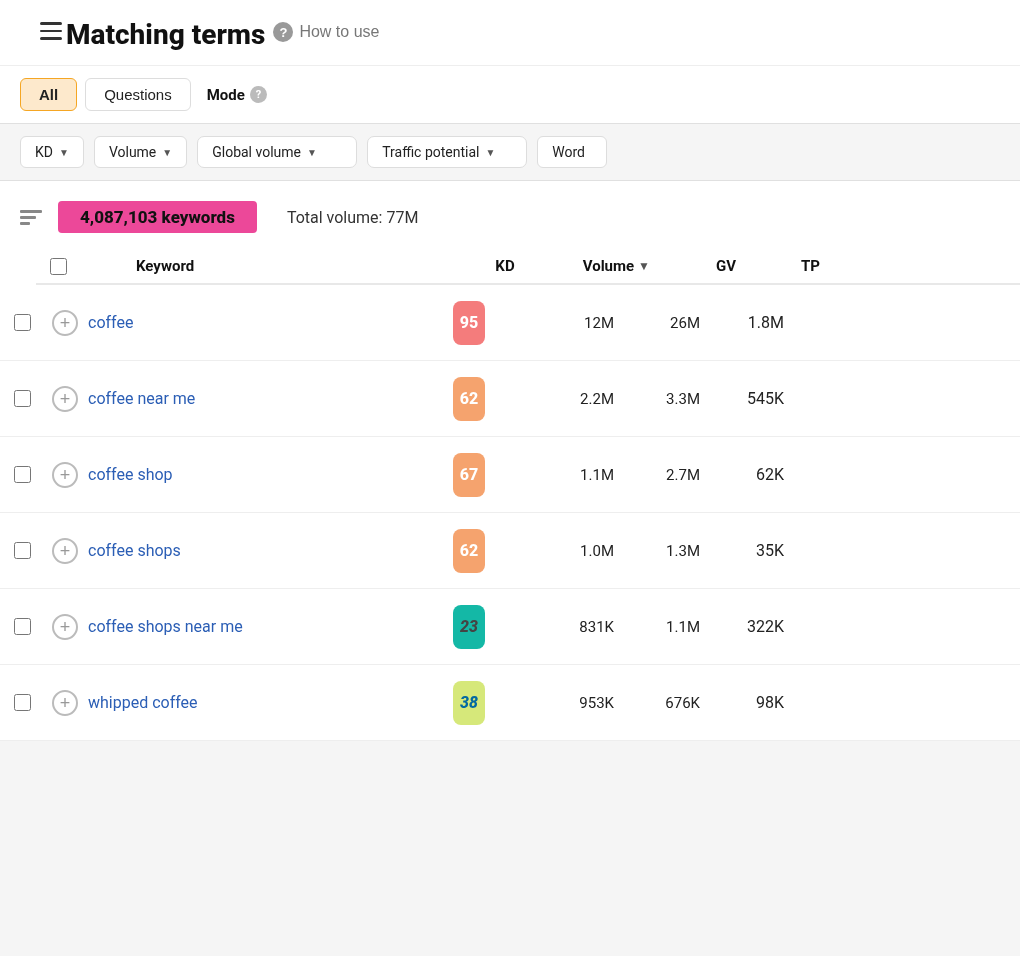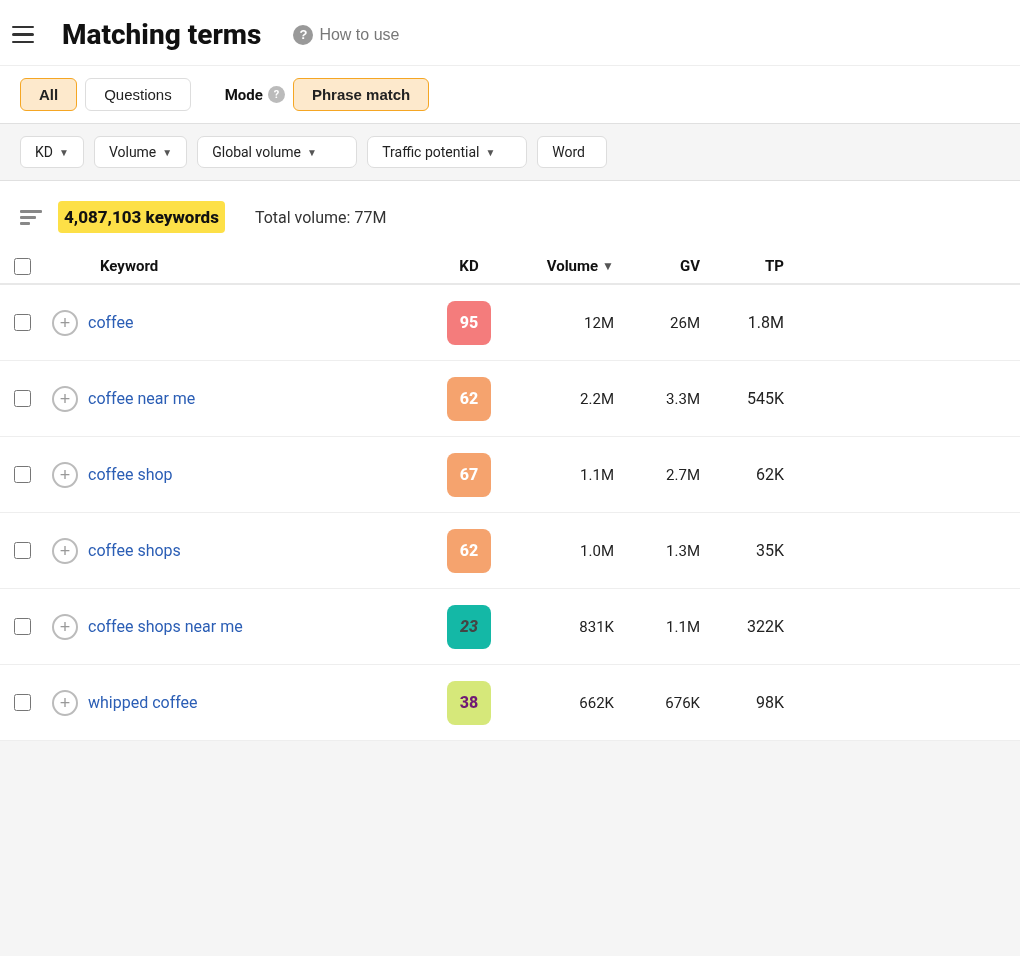--- a/index.html
+++ b/index.html
@@ -7,24 +7,24 @@
       font-family: -apple-system, BlinkMacSystemFont, "Segoe UI", Roboto, sans-serif;
       background: #f5f5f5;
       color: #222;
       width: 1020px;
       min-height: 956px;
     }
 
     
     .header {
       display: flex;
-      align-items: center;
-      padding: 18px 24px 14px 8px;
-      background: #fff;
-      gap: 24px;
+      align-items: flex-start;
+      padding: 18px 24px 14px 36px;
+      background: #fff;
+      gap: 0;
     }
     .hamburger-icon {
       display: flex;
       flex-direction: column;
       gap: 5px;
       cursor: pointer;
       padding: 4px;
     }
     .hamburger-icon span {
       display: block;
@@ -87,21 +87,21 @@
       font-weight: 600;
       color: #222;
     }
     .mode-label {
       font-size: 15px;
       font-weight: 700;
       color: #111;
       display: flex;
       align-items: center;
       gap: 5px;
-      margin-left: 26px;
+      margin-left: 8px;
     }
     .mode-question {
       width: 17px;
       height: 17px;
       border-radius: 50%;
       background: #bbb;
       color: #fff;
       display: inline-flex;
       align-items: center;
       justify-content: center;
@@ -155,25 +155,25 @@
       flex-direction: column;
       gap: 3px;
       cursor: pointer;
     }
     .sort-icon span {
       display: block;
       background: #888;
       border-radius: 1px;
     }
     .keywords-badge {
-      background: #fde047;
+      background: #ec4899;
       color: #111;
       font-weight: 800;
       font-size: 17px;
-      padding: 6px 6px;
+      padding: 6px 22px;
       border-radius: 4px;
     }
     .total-volume {
       font-size: 16px;
       color: #333;
       margin-left: 14px;
     }
 
     
     .table-wrap {
@@ -181,20 +181,21 @@
     }
     .table-header {
       display: grid;
       grid-template-columns: 44px 380px 90px 110px 90px 90px;
       align-items: center;
       padding: 8px 0 8px 0;
       border-bottom: 2px solid #e8e8e8;
       font-weight: 700;
       font-size: 15px;
       color: #111;
+      margin-left: 36px;
     }
     .th-checkbox {
       display: flex;
       justify-content: center;
       align-items: center;
     }
     .th-keyword { padding-left: 56px; }
     .th-kd { text-align: center; }
     .th-volume { text-align: right; padding-right: 10px; display: flex; align-items: center; gap: 4px; justify-content: flex-end; }
     .th-gv { text-align: right; padding-right: 14px; }
@@ -240,32 +241,32 @@
       color: #2b5eb5;
       font-size: 16px;
       cursor: pointer;
       text-decoration: none;
     }
 
     .kd-badge {
       display: flex;
       align-items: center;
       justify-content: center;
-      width: 44px;
+      width: 32px;
       height: 44px;
       border-radius: 8px;
       font-weight: 800;
       font-size: 16px;
       margin: 0 auto;
       color: #fff;
     }
     .kd-red { background: #f47c7c; }
     .kd-orange { background: #f5a36e; }
     .kd-yellow-green { background: #14b8a6; color: #444; font-style: italic; }
-    .kd-light-yellow { background: #d6e87a; color: #701a75; }
+    .kd-light-yellow { background: #d6e87a; color: #0369a1; font-style: italic; }
 
     .row-vol { text-align: right; padding-right: 10px; font-size: 15px; color: #222; }
     .row-gv { text-align: right; padding-right: 14px; font-size: 15px; color: #222; }
     .row-tp { text-align: right; padding-right: 20px; font-size: 16px; color: #222; }
 
     input[type="checkbox"] {
       width: 17px;
       height: 17px;
       accent-color: #2b5eb5;
       cursor: pointer;
@@ -287,21 +288,20 @@
   </button>
 </div>
 
 <div class="filter-row">
   <button class="tab-btn active-orange">All</button>
   <button class="tab-btn">Questions</button>
   <span class="mode-label">
     <span>Mode</span>
     <span class="mode-question">?</span>
   </span>
-  <button class="tab-btn active-orange">Phrase match</button>
 </div>
 
 <div class="col-filters">
   <div class="filter-dropdown">
     <span>KD</span>
     <span class="dropdown-arrow">▼</span>
   </div>
   <div class="filter-dropdown">
     <span>Volume</span>
     <span class="dropdown-arrow">▼</span>
@@ -425,18 +425,18 @@
       <div class="row-checkbox">
         <input type="checkbox" style="">
       </div>
       <div class="row-keyword">
         <button class="plus-btn">+</button>
         <a class="keyword-link">whipped coffee</a>
       </div>
       <div class="th-kd">
         <div class="kd-badge kd-light-yellow">38</div>
       </div>
-      <div class="row-vol">662K</div>
+      <div class="row-vol">953K</div>
       <div class="row-gv">676K</div>
       <div class="row-tp">98K</div>
     </div>
     </div>
 </div>
 
 </body></html>

